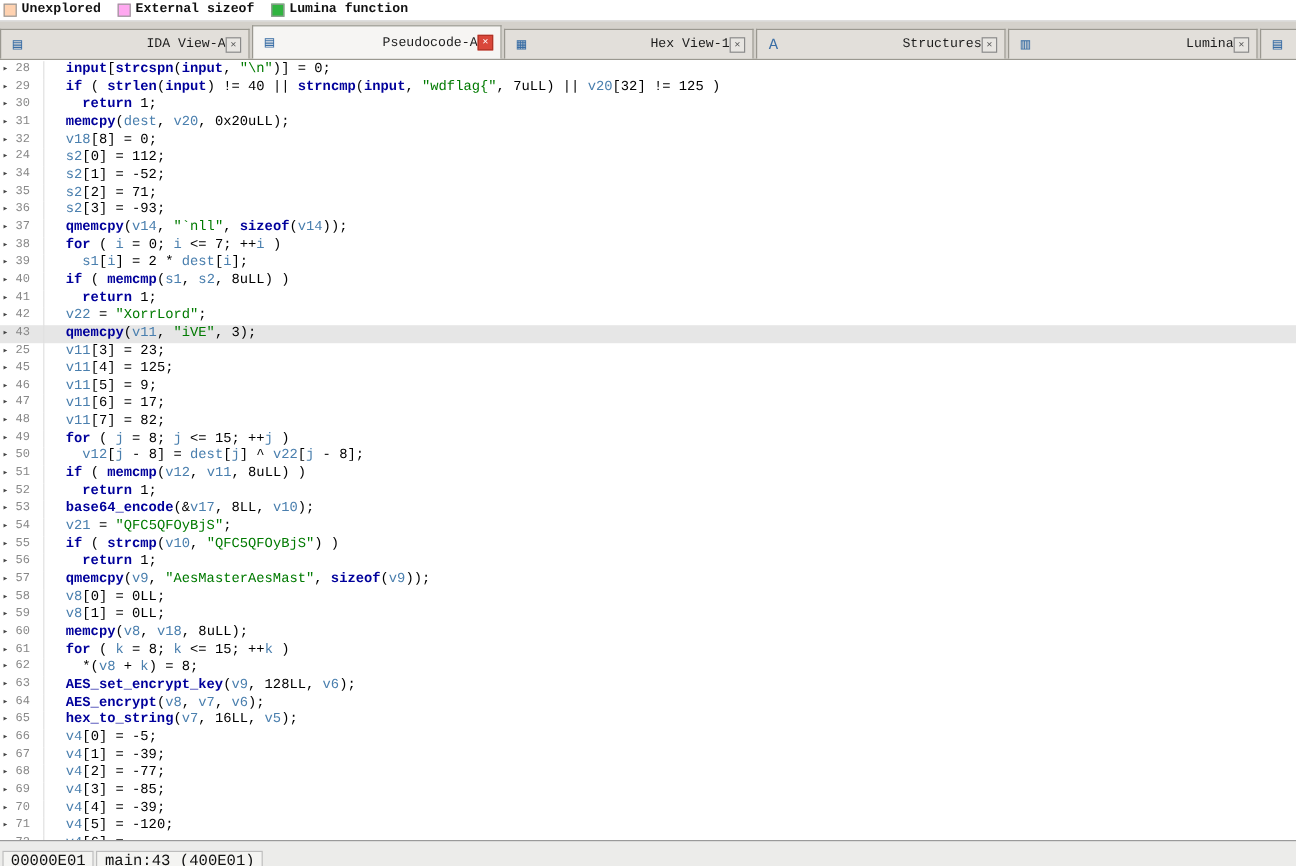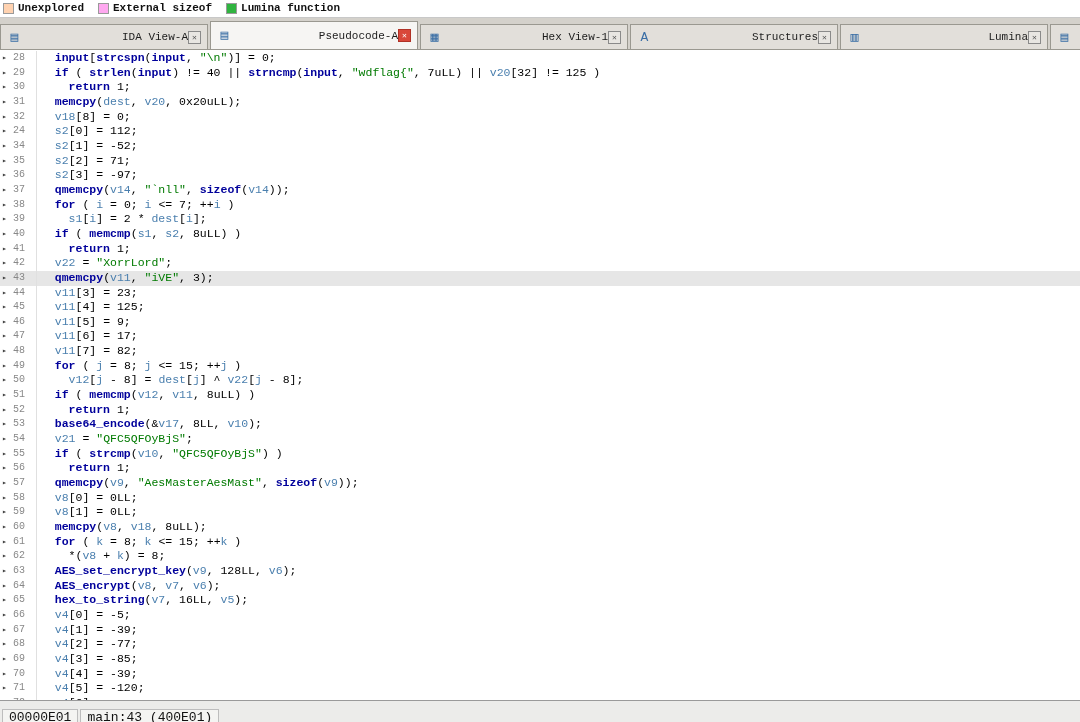--- a/index.html
+++ b/index.html
@@ -90,29 +90,29 @@
     </div>
   <div class="codearea" id="codearea">
       <div class="code-line"><span class="gutter"><span class="arrow">▸</span><span class="lnum">28</span></span><span class="code"><span class="tk-p">  </span><span class="tk-g">input</span><span class="tk-p">[</span><span class="tk-f">strcspn</span><span class="tk-p">(</span><span class="tk-g">input</span><span class="tk-p">, </span><span class="tk-s">"\n"</span><span class="tk-p">)] = </span><span class="tk-n">0</span><span class="tk-p">;</span></span></div>
       <div class="code-line"><span class="gutter"><span class="arrow">▸</span><span class="lnum">29</span></span><span class="code"><span class="tk-p">  </span><span class="tk-k">if</span><span class="tk-p"> ( </span><span class="tk-f">strlen</span><span class="tk-p">(</span><span class="tk-g">input</span><span class="tk-p">) != </span><span class="tk-n">40</span><span class="tk-p"> || </span><span class="tk-f">strncmp</span><span class="tk-p">(</span><span class="tk-g">input</span><span class="tk-p">, </span><span class="tk-s">"wdflag{"</span><span class="tk-p">, </span><span class="tk-n">7uLL</span><span class="tk-p">) || </span><span class="tk-v">v20</span><span class="tk-p">[</span><span class="tk-n">32</span><span class="tk-p">] != </span><span class="tk-n">125</span><span class="tk-p"> )</span></span></div>
       <div class="code-line"><span class="gutter"><span class="arrow">▸</span><span class="lnum">30</span></span><span class="code"><span class="tk-p">    </span><span class="tk-k">return</span><span class="tk-p"> </span><span class="tk-n">1</span><span class="tk-p">;</span></span></div>
       <div class="code-line"><span class="gutter"><span class="arrow">▸</span><span class="lnum">31</span></span><span class="code"><span class="tk-p">  </span><span class="tk-f">memcpy</span><span class="tk-p">(</span><span class="tk-v">dest</span><span class="tk-p">, </span><span class="tk-v">v20</span><span class="tk-p">, </span><span class="tk-n">0x20uLL</span><span class="tk-p">);</span></span></div>
       <div class="code-line"><span class="gutter"><span class="arrow">▸</span><span class="lnum">32</span></span><span class="code"><span class="tk-p">  </span><span class="tk-v">v18</span><span class="tk-p">[</span><span class="tk-n">8</span><span class="tk-p">] = </span><span class="tk-n">0</span><span class="tk-p">;</span></span></div>
       <div class="code-line"><span class="gutter"><span class="arrow">▸</span><span class="lnum">24</span></span><span class="code"><span class="tk-p">  </span><span class="tk-v">s2</span><span class="tk-p">[</span><span class="tk-n">0</span><span class="tk-p">] = </span><span class="tk-n">112</span><span class="tk-p">;</span></span></div>
       <div class="code-line"><span class="gutter"><span class="arrow">▸</span><span class="lnum">34</span></span><span class="code"><span class="tk-p">  </span><span class="tk-v">s2</span><span class="tk-p">[</span><span class="tk-n">1</span><span class="tk-p">] = </span><span class="tk-n">-52</span><span class="tk-p">;</span></span></div>
       <div class="code-line"><span class="gutter"><span class="arrow">▸</span><span class="lnum">35</span></span><span class="code"><span class="tk-p">  </span><span class="tk-v">s2</span><span class="tk-p">[</span><span class="tk-n">2</span><span class="tk-p">] = </span><span class="tk-n">71</span><span class="tk-p">;</span></span></div>
-      <div class="code-line"><span class="gutter"><span class="arrow">▸</span><span class="lnum">36</span></span><span class="code"><span class="tk-p">  </span><span class="tk-v">s2</span><span class="tk-p">[</span><span class="tk-n">3</span><span class="tk-p">] = </span><span class="tk-n">-97</span><span class="tk-p">;</span></span></div>
+      <div class="code-line"><span class="gutter"><span class="arrow">▸</span><span class="lnum">36</span></span><span class="code"><span class="tk-p">  </span><span class="tk-v">s2</span><span class="tk-p">[</span><span class="tk-n">3</span><span class="tk-p">] = </span><span class="tk-n">-93</span><span class="tk-p">;</span></span></div>
       <div class="code-line"><span class="gutter"><span class="arrow">▸</span><span class="lnum">37</span></span><span class="code"><span class="tk-p">  </span><span class="tk-f">qmemcpy</span><span class="tk-p">(</span><span class="tk-v">v14</span><span class="tk-p">, </span><span class="tk-s">"`nll"</span><span class="tk-p">, </span><span class="tk-k">sizeof</span><span class="tk-p">(</span><span class="tk-v">v14</span><span class="tk-p">));</span></span></div>
       <div class="code-line"><span class="gutter"><span class="arrow">▸</span><span class="lnum">38</span></span><span class="code"><span class="tk-p">  </span><span class="tk-k">for</span><span class="tk-p"> ( </span><span class="tk-v">i</span><span class="tk-p"> = </span><span class="tk-n">0</span><span class="tk-p">; </span><span class="tk-v">i</span><span class="tk-p"> &lt;= </span><span class="tk-n">7</span><span class="tk-p">; ++</span><span class="tk-v">i</span><span class="tk-p"> )</span></span></div>
       <div class="code-line"><span class="gutter"><span class="arrow">▸</span><span class="lnum">39</span></span><span class="code"><span class="tk-p">    </span><span class="tk-v">s1</span><span class="tk-p">[</span><span class="tk-v">i</span><span class="tk-p">] = </span><span class="tk-n">2</span><span class="tk-p"> * </span><span class="tk-v">dest</span><span class="tk-p">[</span><span class="tk-v">i</span><span class="tk-p">];</span></span></div>
       <div class="code-line"><span class="gutter"><span class="arrow">▸</span><span class="lnum">40</span></span><span class="code"><span class="tk-p">  </span><span class="tk-k">if</span><span class="tk-p"> ( </span><span class="tk-f">memcmp</span><span class="tk-p">(</span><span class="tk-v">s1</span><span class="tk-p">, </span><span class="tk-v">s2</span><span class="tk-p">, </span><span class="tk-n">8uLL</span><span class="tk-p">) )</span></span></div>
       <div class="code-line"><span class="gutter"><span class="arrow">▸</span><span class="lnum">41</span></span><span class="code"><span class="tk-p">    </span><span class="tk-k">return</span><span class="tk-p"> </span><span class="tk-n">1</span><span class="tk-p">;</span></span></div>
       <div class="code-line"><span class="gutter"><span class="arrow">▸</span><span class="lnum">42</span></span><span class="code"><span class="tk-p">  </span><span class="tk-v">v22</span><span class="tk-p"> = </span><span class="tk-s">"XorrLord"</span><span class="tk-p">;</span></span></div>
       <div class="code-line hl"><span class="gutter"><span class="arrow">▸</span><span class="lnum">43</span></span><span class="code"><span class="tk-p">  </span><span class="tk-f">qmemcpy</span><span class="tk-p">(</span><span class="tk-v">v11</span><span class="tk-p">, </span><span class="tk-s">"iVE"</span><span class="tk-p">, </span><span class="tk-n">3</span><span class="tk-p">);</span></span></div>
-      <div class="code-line"><span class="gutter"><span class="arrow">▸</span><span class="lnum">44</span></span><span class="code"><span class="tk-p">  </span><span class="tk-v">v11</span><span class="tk-p">[</span><span class="tk-n">3</span><span class="tk-p">] = </span><span class="tk-n">23</span><span class="tk-p">;</span></span></div>
+      <div class="code-line"><span class="gutter"><span class="arrow">▸</span><span class="lnum">25</span></span><span class="code"><span class="tk-p">  </span><span class="tk-v">v11</span><span class="tk-p">[</span><span class="tk-n">3</span><span class="tk-p">] = </span><span class="tk-n">23</span><span class="tk-p">;</span></span></div>
       <div class="code-line"><span class="gutter"><span class="arrow">▸</span><span class="lnum">45</span></span><span class="code"><span class="tk-p">  </span><span class="tk-v">v11</span><span class="tk-p">[</span><span class="tk-n">4</span><span class="tk-p">] = </span><span class="tk-n">125</span><span class="tk-p">;</span></span></div>
       <div class="code-line"><span class="gutter"><span class="arrow">▸</span><span class="lnum">46</span></span><span class="code"><span class="tk-p">  </span><span class="tk-v">v11</span><span class="tk-p">[</span><span class="tk-n">5</span><span class="tk-p">] = </span><span class="tk-n">9</span><span class="tk-p">;</span></span></div>
       <div class="code-line"><span class="gutter"><span class="arrow">▸</span><span class="lnum">47</span></span><span class="code"><span class="tk-p">  </span><span class="tk-v">v11</span><span class="tk-p">[</span><span class="tk-n">6</span><span class="tk-p">] = </span><span class="tk-n">17</span><span class="tk-p">;</span></span></div>
       <div class="code-line"><span class="gutter"><span class="arrow">▸</span><span class="lnum">48</span></span><span class="code"><span class="tk-p">  </span><span class="tk-v">v11</span><span class="tk-p">[</span><span class="tk-n">7</span><span class="tk-p">] = </span><span class="tk-n">82</span><span class="tk-p">;</span></span></div>
       <div class="code-line"><span class="gutter"><span class="arrow">▸</span><span class="lnum">49</span></span><span class="code"><span class="tk-p">  </span><span class="tk-k">for</span><span class="tk-p"> ( </span><span class="tk-v">j</span><span class="tk-p"> = </span><span class="tk-n">8</span><span class="tk-p">; </span><span class="tk-v">j</span><span class="tk-p"> &lt;= </span><span class="tk-n">15</span><span class="tk-p">; ++</span><span class="tk-v">j</span><span class="tk-p"> )</span></span></div>
       <div class="code-line"><span class="gutter"><span class="arrow">▸</span><span class="lnum">50</span></span><span class="code"><span class="tk-p">    </span><span class="tk-v">v12</span><span class="tk-p">[</span><span class="tk-v">j</span><span class="tk-p"> - </span><span class="tk-n">8</span><span class="tk-p">] = </span><span class="tk-v">dest</span><span class="tk-p">[</span><span class="tk-v">j</span><span class="tk-p">] ^ </span><span class="tk-v">v22</span><span class="tk-p">[</span><span class="tk-v">j</span><span class="tk-p"> - </span><span class="tk-n">8</span><span class="tk-p">];</span></span></div>
       <div class="code-line"><span class="gutter"><span class="arrow">▸</span><span class="lnum">51</span></span><span class="code"><span class="tk-p">  </span><span class="tk-k">if</span><span class="tk-p"> ( </span><span class="tk-f">memcmp</span><span class="tk-p">(</span><span class="tk-v">v12</span><span class="tk-p">, </span><span class="tk-v">v11</span><span class="tk-p">, </span><span class="tk-n">8uLL</span><span class="tk-p">) )</span></span></div>
       <div class="code-line"><span class="gutter"><span class="arrow">▸</span><span class="lnum">52</span></span><span class="code"><span class="tk-p">    </span><span class="tk-k">return</span><span class="tk-p"> </span><span class="tk-n">1</span><span class="tk-p">;</span></span></div>
       <div class="code-line"><span class="gutter"><span class="arrow">▸</span><span class="lnum">53</span></span><span class="code"><span class="tk-p">  </span><span class="tk-f">base64_encode</span><span class="tk-p">(&amp;</span><span class="tk-v">v17</span><span class="tk-p">, </span><span class="tk-n">8LL</span><span class="tk-p">, </span><span class="tk-v">v10</span><span class="tk-p">);</span></span></div>
       <div class="code-line"><span class="gutter"><span class="arrow">▸</span><span class="lnum">54</span></span><span class="code"><span class="tk-p">  </span><span class="tk-v">v21</span><span class="tk-p"> = </span><span class="tk-s">"QFC5QFOyBjS"</span><span class="tk-p">;</span></span></div>

